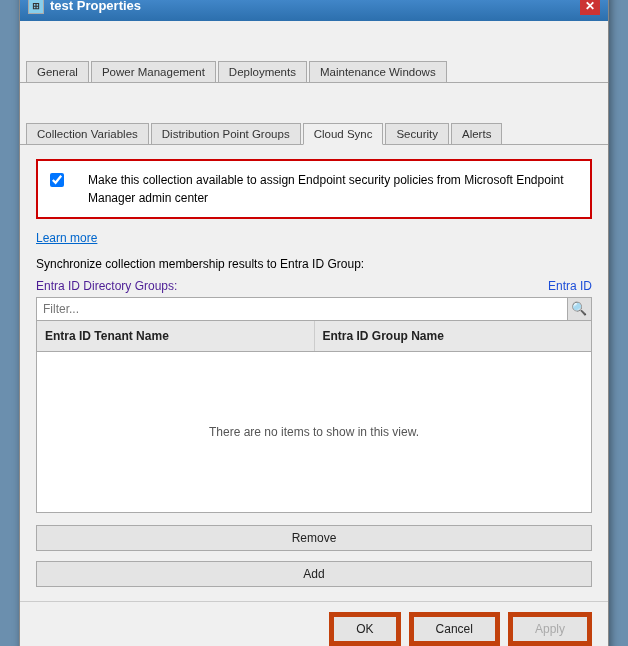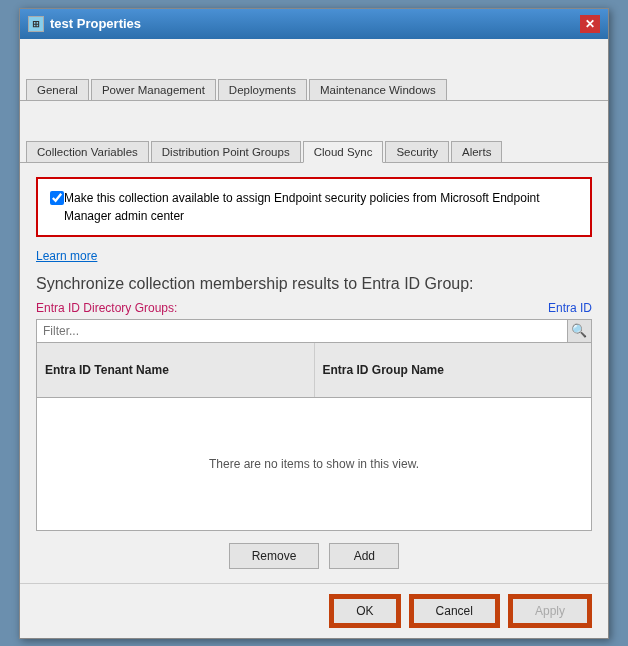--- a/index.html
+++ b/index.html
@@ -89,21 +89,21 @@
       padding: 14px 16px;
       background: #f0f0f0;
     }
     .checkbox-section {
       border: 2px solid #cc0000;
       background: white;
       padding: 10px 12px;
       margin-bottom: 12px;
       display: flex;
       align-items: flex-start;
-      gap: 0;
+      gap: 24px;
     }
     .checkbox-section input[type="checkbox"] {
       margin-top: 2px;
       width: 14px;
       height: 14px;
       flex-shrink: 0;
     }
     .checkbox-label {
       font-size: 12px;
       color: #000;
@@ -111,33 +111,33 @@
     }
     .learn-more {
       color: #0066cc;
       text-decoration: underline;
       cursor: pointer;
       font-size: 12px;
       margin-bottom: 12px;
       display: inline-block;
     }
     .sync-label {
-      font-size: 16px;
-      color: #404040;
+      font-size: 12px;
+      color: #000000;
       margin-bottom: 8px;
     }
     .directory-groups-header {
       display: flex;
       align-items: center;
       justify-content: space-between;
       margin-bottom: 4px;
     }
     .directory-groups-label {
       font-size: 12px;
-      color: #be185d;
+      color: #4c1d95;
     }
     .entra-id-label {
       font-size: 12px;
       color: #1d4ed8;
     }
     .filter-row {
       display: flex;
       align-items: center;
       border: 1px solid #aaa;
       background: white;
@@ -170,44 +170,45 @@
       border: 1px solid #aaa;
       border-top: none;
       background: white;
     }
     .table-header {
       display: flex;
       background: #e8e8e8;
       border-bottom: 1px solid #aaa;
     }
     .table-col-header {
-      padding: 20px 8px;
+      padding: 8px 8px;
       font-size: 12px;
       font-weight: 600;
       color: #222;
       flex: 1;
       border-right: 1px solid #ccc;
     }
     .table-col-header:last-child {
       border-right: none;
     }
     .table-body {
-      height: 132px;
+      height: 160px;
       display: flex;
       align-items: center;
       justify-content: center;
       color: #555;
       font-size: 12px;
       border-radius: 24px;
     }
     .button-row-bottom {
       display: flex;
       justify-content: center;
       gap: 10px;
       margin-top: 12px;
+      flex-direction: column;
     }
     .btn {
       padding: 5px 22px;
       font-size: 12px;
       background: #e4e4e4;
       border: 1px solid #aaa;
       cursor: pointer;
       min-width: 70px;
       color: #222;
     }

